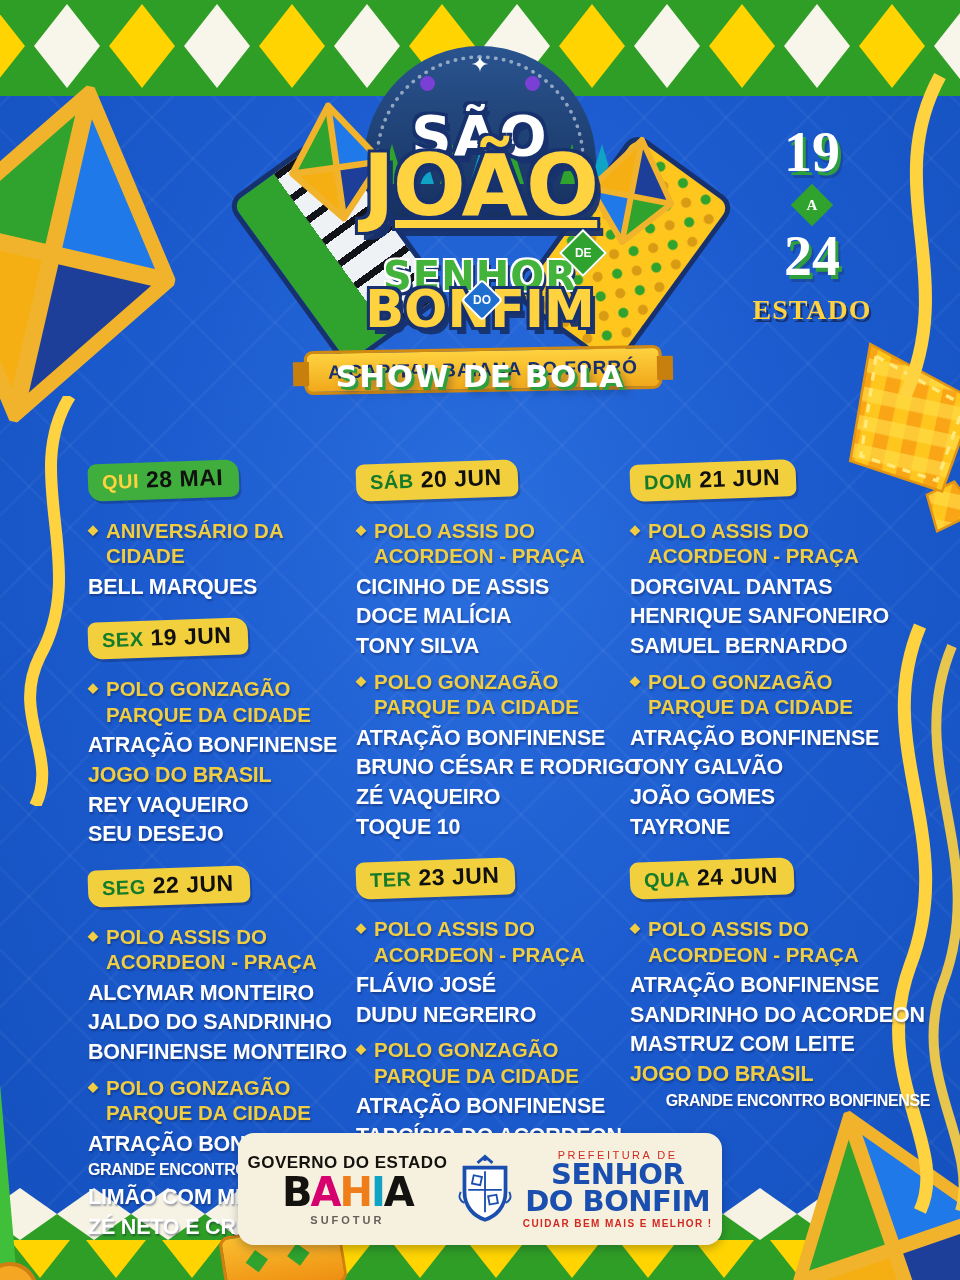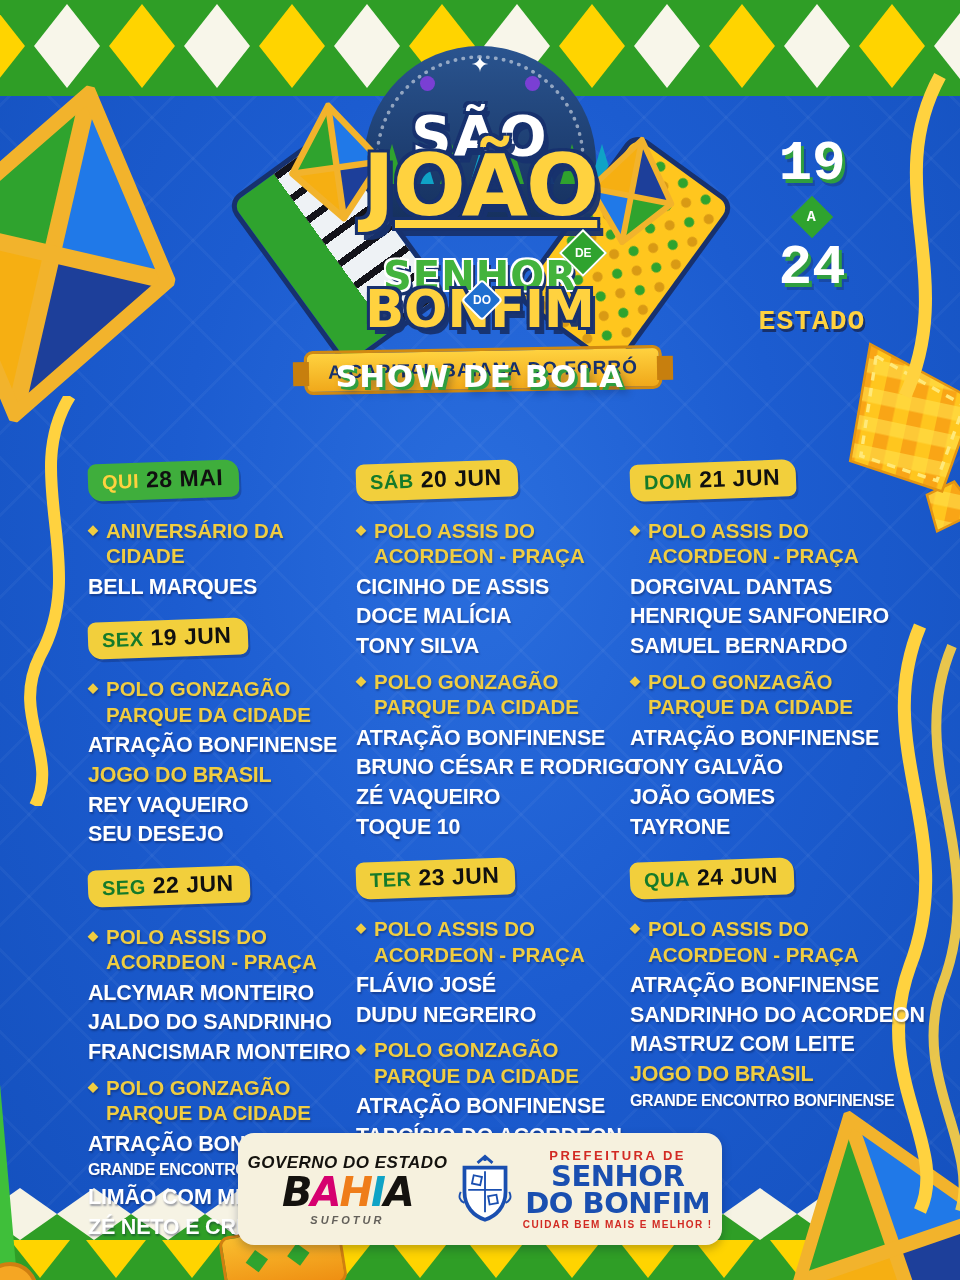--- a/index.html
+++ b/index.html
@@ -71,21 +71,21 @@
   .t-do{left:199px;top:243px;width:26px;height:26px;background:#1f6fd0;border-radius:4px;}
   .t-de span,.t-do span{transform:rotate(-45deg);color:#fff;font-weight:900;font-size:12px;}
   .lg-ribbon{position:absolute;left:36px;top:306px;width:352px;height:38px;z-index:7;
     background:linear-gradient(#ffd23f,#f0a81a);border:3px solid #d08a12;border-radius:9px;
     transform:rotate(-1deg);display:flex;align-items:center;justify-content:center;}
   .lg-ribbon:before,.lg-ribbon:after{content:"";position:absolute;top:8px;width:16px;height:24px;background:#c77f0e;z-index:-1;}
   .lg-ribbon:before{left:-14px;} .lg-ribbon:after{right:-14px;}
   .lg-ribbon span{color:#17316e;font-weight:900;font-size:19px;letter-spacing:1px;}
 
   
-  .date-col{left:742px;top:136px;width:140px;text-align:center;z-index:5;font-family:Liberation Mono, monospace;}
+  .date-col{left:742px;top:124px;width:140px;text-align:center;z-index:5;font-family:Liberation Serif, serif;}
   .d-num{font-size:56px;font-weight:900;color:#fff;line-height:1;
     text-shadow:3px 4px 0 #2f9e3f, 5px 7px 0 rgba(23,49,110,.4);}
   .d-dia{width:30px;height:30px;background:#2fa32e;transform:rotate(45deg);margin:10px auto 8px auto;
     display:flex;align-items:center;justify-content:center;}
   .d-dia span{transform:rotate(-45deg);color:#fff;font-weight:900;font-size:15px;}
   .d-month{margin-top:10px;font-size:28px;font-weight:900;color:#ffd23f;letter-spacing:1px;
     text-shadow:2px 3px 0 #17316e;}
 
   
   .title{left:0;top:358px;width:100%;text-align:center;z-index:5;font-family:"DejaVu Sans",sans-serif;}
@@ -107,33 +107,33 @@
   .badge-yellow .day{color:#157a2a;}
   .item{font-weight:900;white-space:nowrap;margin:3px 0;}
   .venue{position:relative;color:#f0cd41;font-size:20.5px;line-height:1.24;margin:9px 0 5px 0;
     padding-left:18px;white-space:pre-line;text-shadow:1px 2px 2px rgba(10,20,60,.35);}
   .venue .bullet{position:absolute;left:0;top:4px;font-size:13px;color:#f0cd41;}
   .artist{color:#ffffff;font-size:21.5px;line-height:1.24;letter-spacing:-.2px;
     text-shadow:1px 2px 2px rgba(10,20,60,.4);}
   .highlight{color:#f0cd41;font-size:21.5px;line-height:1.24;letter-spacing:-.2px;
     text-shadow:1px 2px 2px rgba(10,20,60,.4);}
   .small{color:#ffffff;font-size:16px;line-height:1.3;letter-spacing:-.4px;
-    text-shadow:1px 2px 2px rgba(10,20,60,.4);}
+    text-shadow:1px 2px 2px rgba(10,20,60,.4);text-align:right;}
 
   
   .footer-card{left:238px;top:1133px;width:484px;height:112px;background:#f6f1de;border-radius:16px;
     z-index:10;display:flex;align-items:center;justify-content:space-evenly;box-shadow:0 4px 10px rgba(0,10,40,.25);}
-  .gov{display:flex;flex-direction:column;align-items:center;font-style:italic;}
+  .gov{display:flex;flex-direction:column;align-items:center;}
   .gov-top{font-size:17px;font-weight:900;color:#14120e;letter-spacing:.5px;}
   .gov-brand{display:flex;align-items:flex-end;line-height:.9;margin-top:1px;}
   .gov-brand span{font-family:"DejaVu Sans",sans-serif;font-weight:900;font-size:40px;letter-spacing:-2px;}
   .gov-sub{font-size:11px;font-weight:700;color:#63605a;letter-spacing:3px;margin-top:4px;}
   .city{display:flex;align-items:center;}
   .city-txt{margin-left:10px;display:flex;flex-direction:column;align-items:center;}
-  .city-pre{font-size:13px;font-weight:700;color:#d22a23;letter-spacing:2.5px;}
+  .city-pre{font-size:11px;font-weight:400;color:#d22a23;letter-spacing:2.5px;}
   .city-n{font-family:"DejaVu Sans",sans-serif;font-size:29px;font-weight:900;color:#1a4fb0;line-height:.92;letter-spacing:-.5px;}
   .city-slogan{font-size:10px;font-weight:900;color:#d22a23;letter-spacing:1.4px;margin-top:3px;}
 </style>
 </head>
 <body>
 
 <div class="bg-plaid"></div>
 
 <svg class="abs top-band" viewBox="0 0 960 96" xmlns="http://www.w3.org/2000/svg">
   <rect width="960" height="96" fill="#2f9e26"></rect>
@@ -324,21 +324,21 @@
 <div class="abs title">
   <div class="tl">SHOW DE BOLA</div>
 </div>
 
 <div class="abs schedule" id="schedule">
   <div class="col col1">
       <div class="section"><div class="badge badge-green"><span class="day">QUI</span><span class="date">28 MAI</span></div><div class="item venue"><span class="bullet">◆</span><span class="itext">ANIVERSÁRIO DA CIDADE</span></div><div class="item artist"><span class="itext">BELL MARQUES</span></div></div>
       <div class="section"><div class="badge badge-yellow"><span class="day">SEX</span><span class="date">19 JUN</span></div><div class="item venue"><span class="bullet">◆</span><span class="itext">POLO GONZAGÃO
 PARQUE DA CIDADE</span></div><div class="item artist"><span class="itext">ATRAÇÃO BONFINENSE</span></div><div class="item highlight"><span class="itext">JOGO DO BRASIL</span></div><div class="item artist"><span class="itext">REY VAQUEIRO</span></div><div class="item artist"><span class="itext">SEU DESEJO</span></div></div>
       <div class="section"><div class="badge badge-yellow"><span class="day">SEG</span><span class="date">22 JUN</span></div><div class="item venue"><span class="bullet">◆</span><span class="itext">POLO ASSIS DO
-ACORDEON - PRAÇA</span></div><div class="item artist"><span class="itext">ALCYMAR MONTEIRO</span></div><div class="item artist"><span class="itext">JALDO DO SANDRINHO</span></div><div class="item artist"><span class="itext">FRANCISMAR MONTEIRO</span></div><div class="item venue"><span class="bullet">◆</span><span class="itext">POLO GONZAGÃO
+ACORDEON - PRAÇA</span></div><div class="item artist"><span class="itext">ALCYMAR MONTEIRO</span></div><div class="item artist"><span class="itext">JALDO DO SANDRINHO</span></div><div class="item artist"><span class="itext">BONFINENSE MONTEIRO</span></div><div class="item venue"><span class="bullet">◆</span><span class="itext">POLO GONZAGÃO
 PARQUE DA CIDADE</span></div><div class="item artist"><span class="itext">ATRAÇÃO BONFINENSE</span></div><div class="item small"><span class="itext">GRANDE ENCONTRO BONFINENSE</span></div><div class="item artist"><span class="itext">LIMÃO COM MEL</span></div><div class="item artist"><span class="itext">ZÉ NETO E CRISTIANO</span></div></div>
     </div>
   <div class="col col2">
       <div class="section"><div class="badge badge-yellow"><span class="day">SÁB</span><span class="date">20 JUN</span></div><div class="item venue"><span class="bullet">◆</span><span class="itext">POLO ASSIS DO
 ACORDEON - PRAÇA</span></div><div class="item artist"><span class="itext">CICINHO DE ASSIS</span></div><div class="item artist"><span class="itext">DOCE MALÍCIA</span></div><div class="item artist"><span class="itext">TONY SILVA</span></div><div class="item venue"><span class="bullet">◆</span><span class="itext">POLO GONZAGÃO
 PARQUE DA CIDADE</span></div><div class="item artist"><span class="itext">ATRAÇÃO BONFINENSE</span></div><div class="item artist"><span class="itext">BRUNO CÉSAR E RODRIGO</span></div><div class="item artist"><span class="itext">ZÉ VAQUEIRO</span></div><div class="item artist"><span class="itext">TOQUE 10</span></div></div>
       <div class="section"><div class="badge badge-yellow"><span class="day">TER</span><span class="date">23 JUN</span></div><div class="item venue"><span class="bullet">◆</span><span class="itext">POLO ASSIS DO
 ACORDEON - PRAÇA</span></div><div class="item artist"><span class="itext">FLÁVIO JOSÉ</span></div><div class="item artist"><span class="itext">DUDU NEGREIRO</span></div><div class="item venue"><span class="bullet">◆</span><span class="itext">POLO GONZAGÃO
 PARQUE DA CIDADE</span></div><div class="item artist"><span class="itext">ATRAÇÃO BONFINENSE</span></div><div class="item artist"><span class="itext">TARCÍSIO DO ACORDEON</span></div><div class="item artist"><span class="itext">MATHEUS E KAUAN</span></div></div>
     </div>

